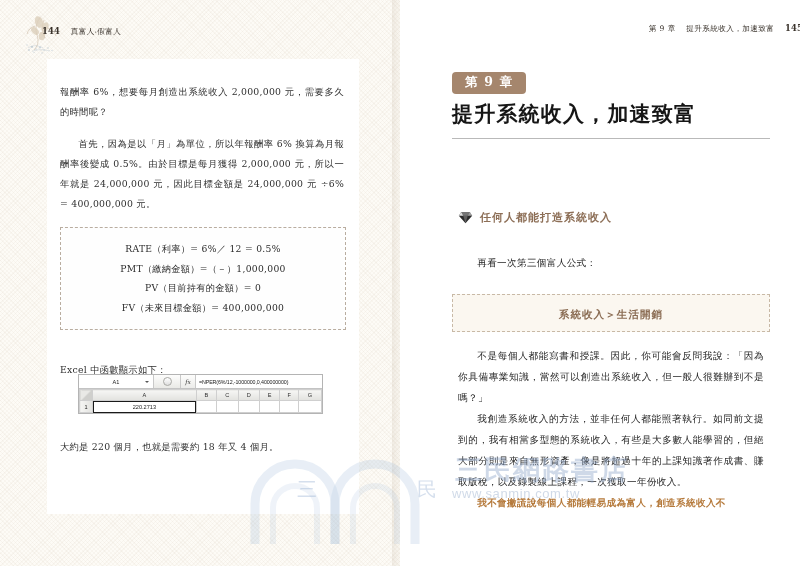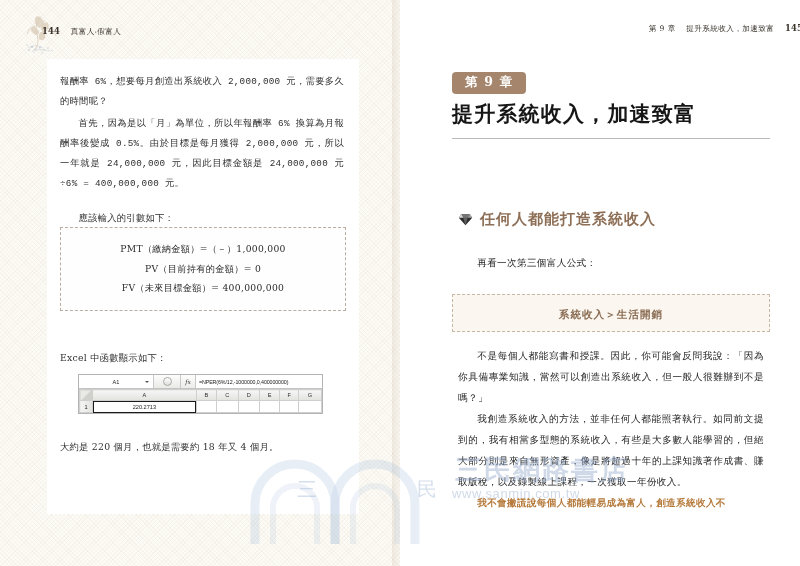--- a/index.html
+++ b/index.html
@@ -79,21 +79,21 @@
   .lbody {
     position: absolute;
     left: 60px; top: 70px;
     width: 284px;
     font-size: 9.3px;
     line-height: 20px;
     color: #2f2f2f;
     letter-spacing: 0.25px;
     text-align: justify;
   }
-  .lbody p { margin: 2px 0 0 0; font-family: Liberation Mono, monospace; }
+  .lbody p { margin: 12px 0 0 0; }
   .lbody p.indent { text-indent: 2em; }
   .lbody .gap { height: 13px; }
 
   
   .formula-box {
     position: absolute;
     left: 60px; top: 227px;
     width: 284px;
     padding: 11px 0 12px 0;
     border: 1px dashed #b9ada0;
@@ -103,21 +103,21 @@
   .formula-box .fline {
     font-size: 9.2px;
     line-height: 19.5px;
     color: #2b2b2b;
     letter-spacing: 0.3px;
     white-space: nowrap;
   }
 
   .lbody2 {
     position: absolute;
-    left: 60px; top: 348px;
+    left: 60px; top: 360px;
     width: 284px;
     font-size: 9.3px;
     line-height: 20px;
     color: #2f2f2f;
     letter-spacing: 0.25px;
   }
 
   
   .xl {
     position: absolute;
@@ -246,21 +246,21 @@
   .sec-head {
     position: absolute;
     left: 458px; top: 210px;
     display: flex;
     align-items: center;
     gap: 7px;
     white-space: nowrap;
   }
   .sec-head .gem { width: 15px; height: 13px; display: block; }
   .sec-head .sec-text {
-    font-size: 15px;
+    font-size: 11px;
     font-weight: bold;
     color: #8d6f57;
     letter-spacing: 1px;
   }
 
   .rbody {
     position: absolute;
     width: 306px;
     left: 458px;
     font-size: 9.6px;
@@ -381,20 +381,21 @@
   </div>
 
   <div class="lbody">
     <p>報酬率 6%，想要每月創造出系統收入 2,000,000 元，需要多久的時間呢？</p>
     <p class="indent">首先，因為是以「月」為單位，所以年報酬率 6% 換算為月報酬率後變成 0.5%。由於目標是每月獲得 2,000,000 元，所以一年就是 24,000,000 元，因此目標金額是 24,000,000 元 ÷6% = 400,000,000 元。</p>
     <div class="gap"></div>
     <p class="indent">應該輸入的引數如下：</p>
   </div>
 
   <div class="formula-box">
+    <div class="fline">RATE（利率）= 6%／ 12 = 0.5%</div>
     <div class="fline">PMT（繳納金額）=（－）1,000,000</div>
     <div class="fline">PV（目前持有的金額）= 0</div>
     <div class="fline">FV（未來目標金額）= 400,000,000</div>
   </div>
 
   <div class="lbody2">Excel 中函數顯示如下：</div>
 
   <div class="xl">
     <div class="xl-bar">
       <div class="xl-namebox">

